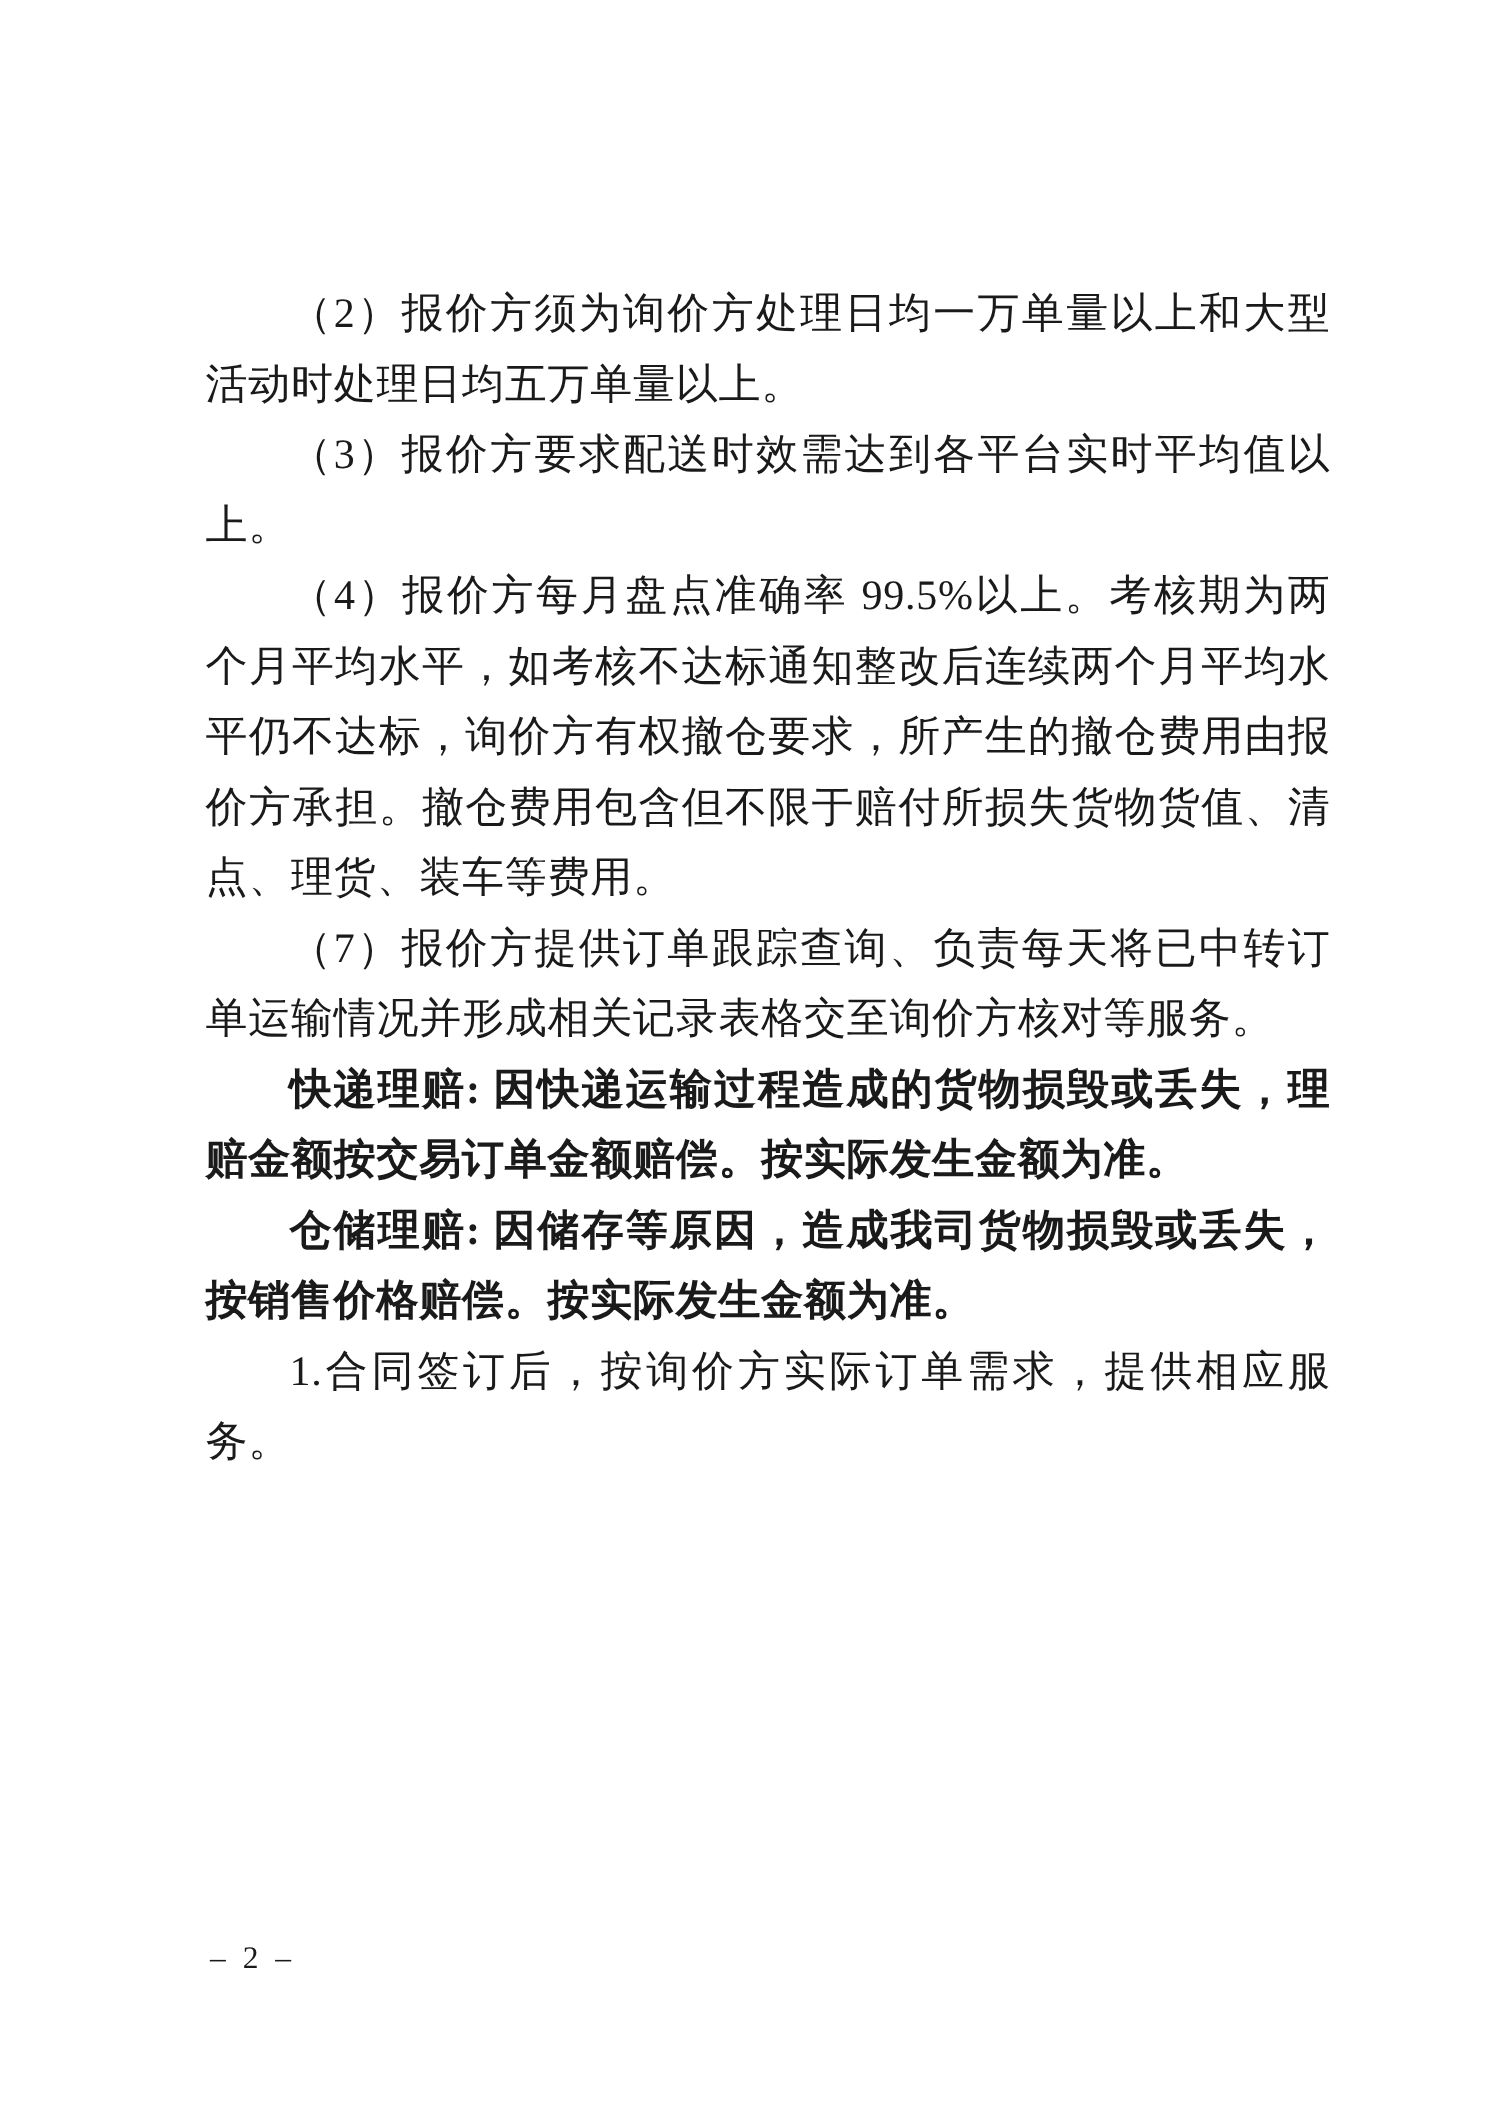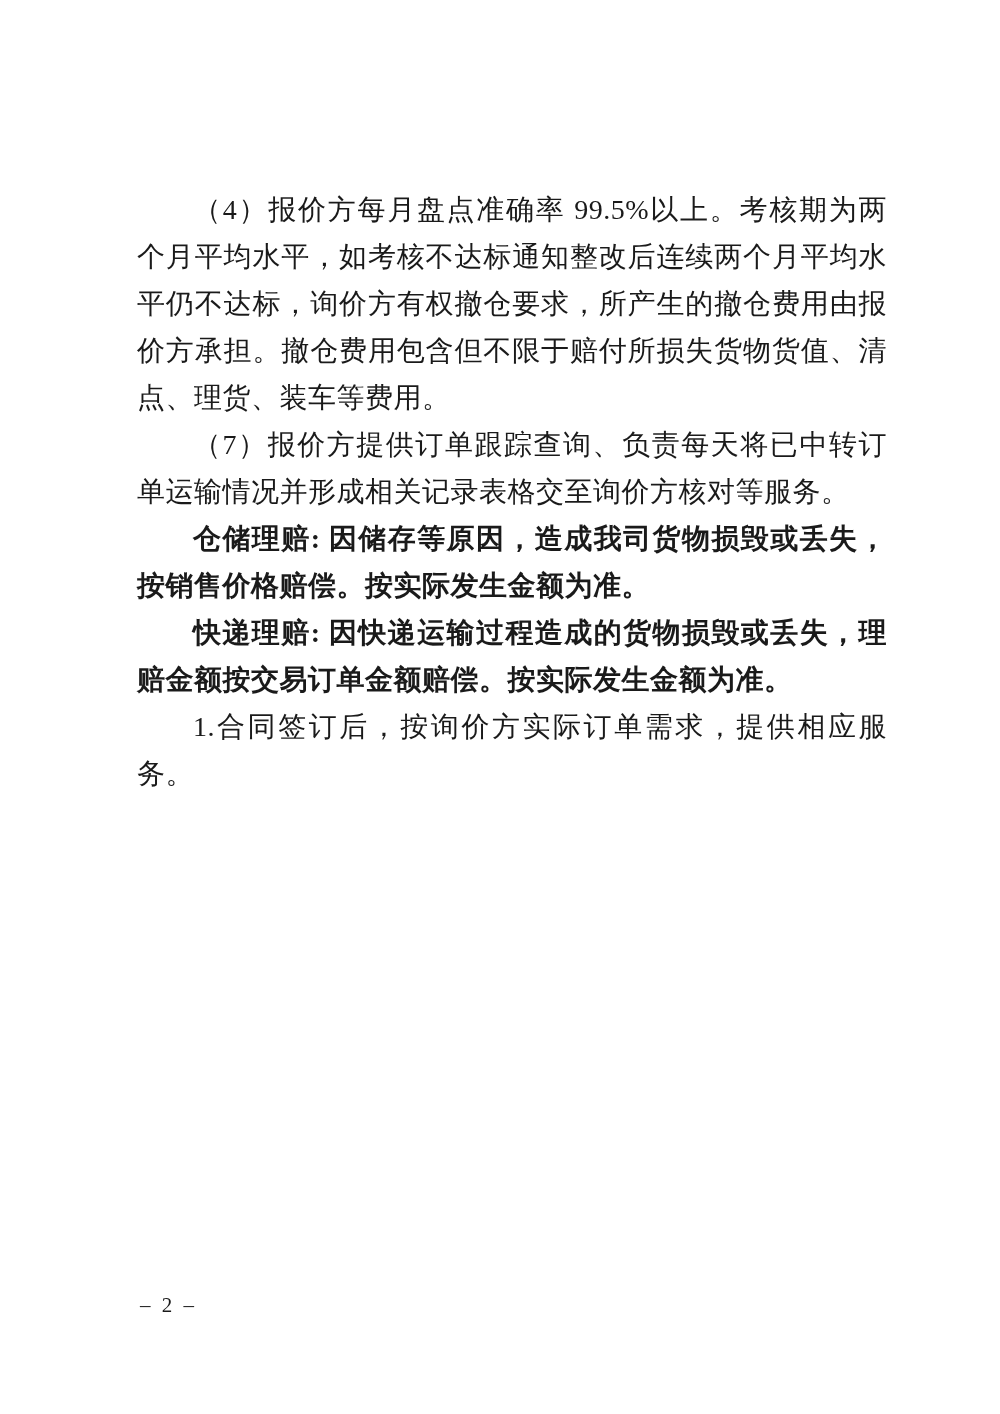--- a/index.html
+++ b/index.html
@@ -45,20 +45,22 @@
     line-height: 30px;
     letter-spacing: 3px;
     color: #1a1a1a;
   }
 </style>
 </head>
 <body>
 
 <div class="page">
   <div class="content">
+    <p>（2）报价方须为询价方处理日均一万单量以上和大型活动时处理日均五万单量以上。</p>
+    <p>（3）报价方要求配送时效需达到各平台实时平均值以上。</p>
     <p>（4）报价方每月盘点准确率 99.5%以上。考核期为两个月平均水平，如考核不达标通知整改后连续两个月平均水平仍不达标，询价方有权撤仓要求，所产生的撤仓费用由报价方承担。撤仓费用包含但不限于赔付所损失货物货值、清点、理货、装车等费用。</p>
     <p>（7）报价方提供订单跟踪查询、负责每天将已中转订单运输情况并形成相关记录表格交至询价方核对等服务。</p>
+    <p class="bold">快递理赔: 因快递运输过程造成的货物损毁或丢失，理赔金额按交易订单金额赔偿。按实际发生金额为准。</p>
     <p class="bold">仓储理赔: 因储存等原因，造成我司货物损毁或丢失，按销售价格赔偿。按实际发生金额为准。</p>
-    <p class="bold">快递理赔: 因快递运输过程造成的货物损毁或丢失，理赔金额按交易订单金额赔偿。按实际发生金额为准。</p>
     <p>1.合同签订后，按询价方实际订单需求，提供相应服务。</p>
   </div>
   <div class="page-footer">– 2 –</div>
 </div>
 
 </body></html>

